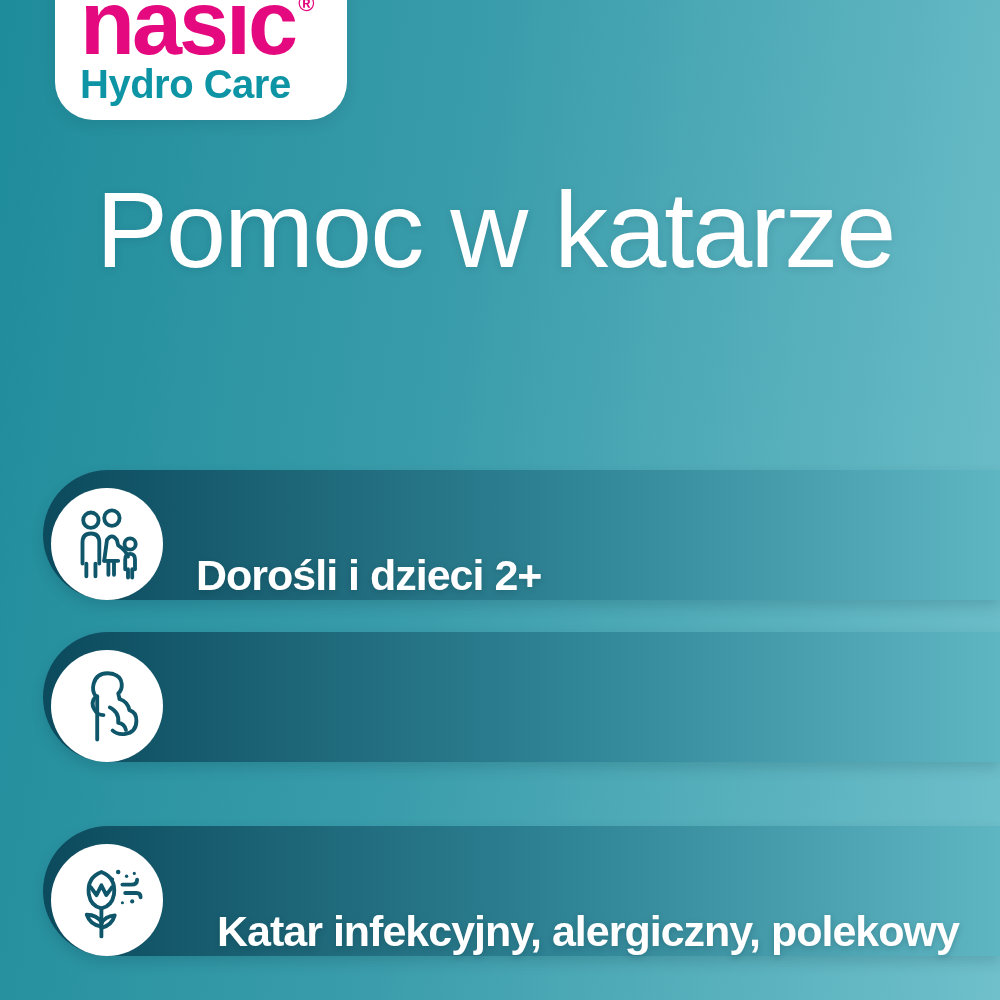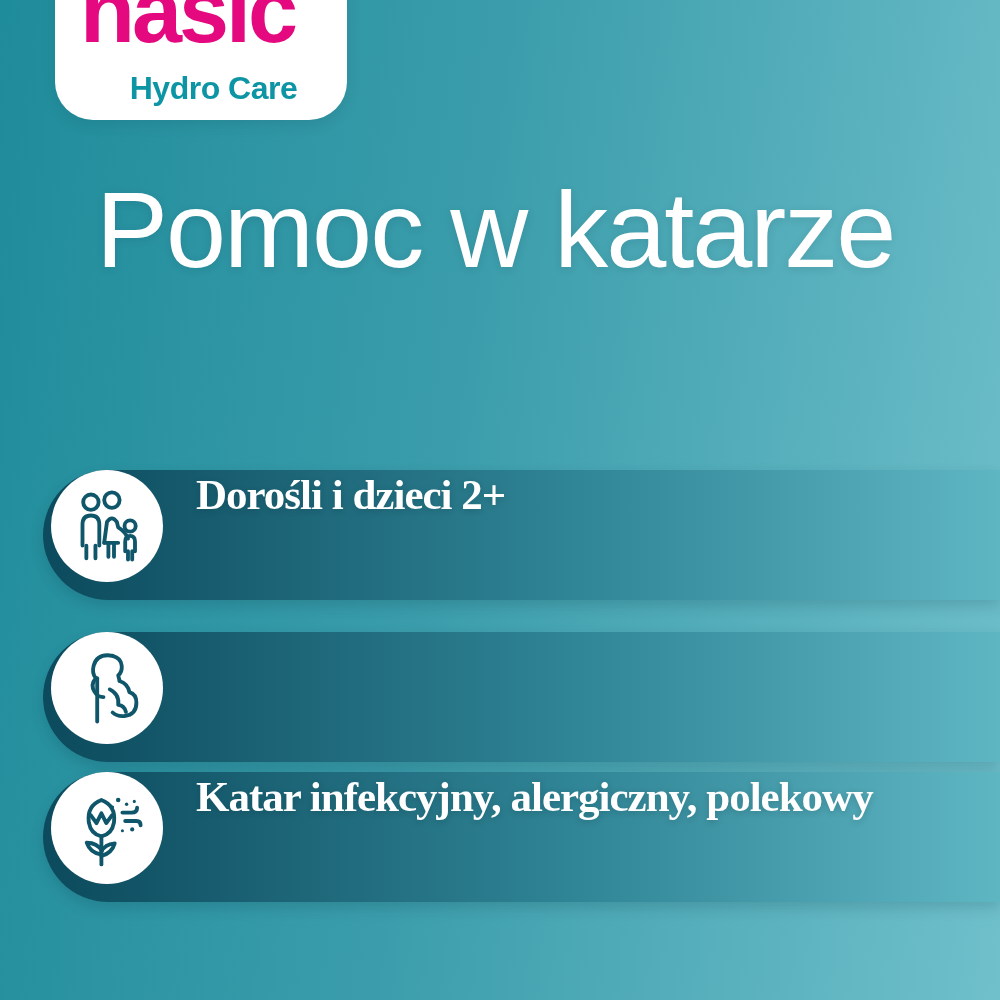--- a/index.html
+++ b/index.html
@@ -19,44 +19,44 @@
   }
   .logo-word{
     color:#E5097F;font-weight:700;font-size:90px;line-height:.82;
     letter-spacing:-3px;display:flex;align-items:flex-start;
   }
   .logo-reg{
     color:#E5097F;font-size:22px;font-weight:700;letter-spacing:0;
     margin-left:3px;margin-top:6px;line-height:1;
   }
   .logo-sub{
-    color:#0D95A5;font-weight:700;font-size:32px;line-height:1;
-    margin-top:23px;letter-spacing:-0.5px;text-align:center;
+    color:#0D95A5;font-weight:700;font-size:40px;line-height:1;
+    margin-top:3px;letter-spacing:-0.5px;
   }
 
   
   .headline{position:absolute;left:52px;top:176px;color:#ffffff;
     text-shadow:0 2px 8px rgba(0,45,55,.12);}
   .headline .line1{
     font-size:108px;font-weight:400;line-height:1.0;letter-spacing:-2px;white-space:nowrap;margin-left:44px;
   }
   .headline .line2{
     font-size:112px;font-weight:700;line-height:1.0;letter-spacing:-2.5px;
     margin-top:20px;white-space:nowrap;
   }
 
   
   .feature-row{
     position:absolute;left:43px;right:0;height:130px;
     border-radius:65px 0 0 65px;
     background:linear-gradient(90deg,#0C4A5D 0%,#2F8495 55%,#5FB6C3 100%);
     box-shadow:0 6px 14px rgba(0,40,50,.16);
-    display:flex;align-items:flex-start;font-family:Liberation Serif, serif;
+    display:flex;align-items:flex-end;
   }
-  .row-1{top:470px;} .row-2{top:632px;} .row-3{top:772px;}
+  .row-1{top:470px;} .row-2{top:632px;} .row-3{top:826px;gap:21px;}
   .icon-circle{
     width:112px;height:112px;border-radius:50%;background:#ffffff;
     margin-left:8px;flex:0 0 auto;
     display:flex;align-items:center;justify-content:center;
   }
   .icon-circle svg{width:84px;height:84px;display:block;}
   .feature-label{
     color:#ffffff;font-weight:700;font-size:43px;letter-spacing:-1px;
     margin-left:33px;white-space:nowrap;
     text-shadow:0 2px 6px rgba(0,40,50,.22);

